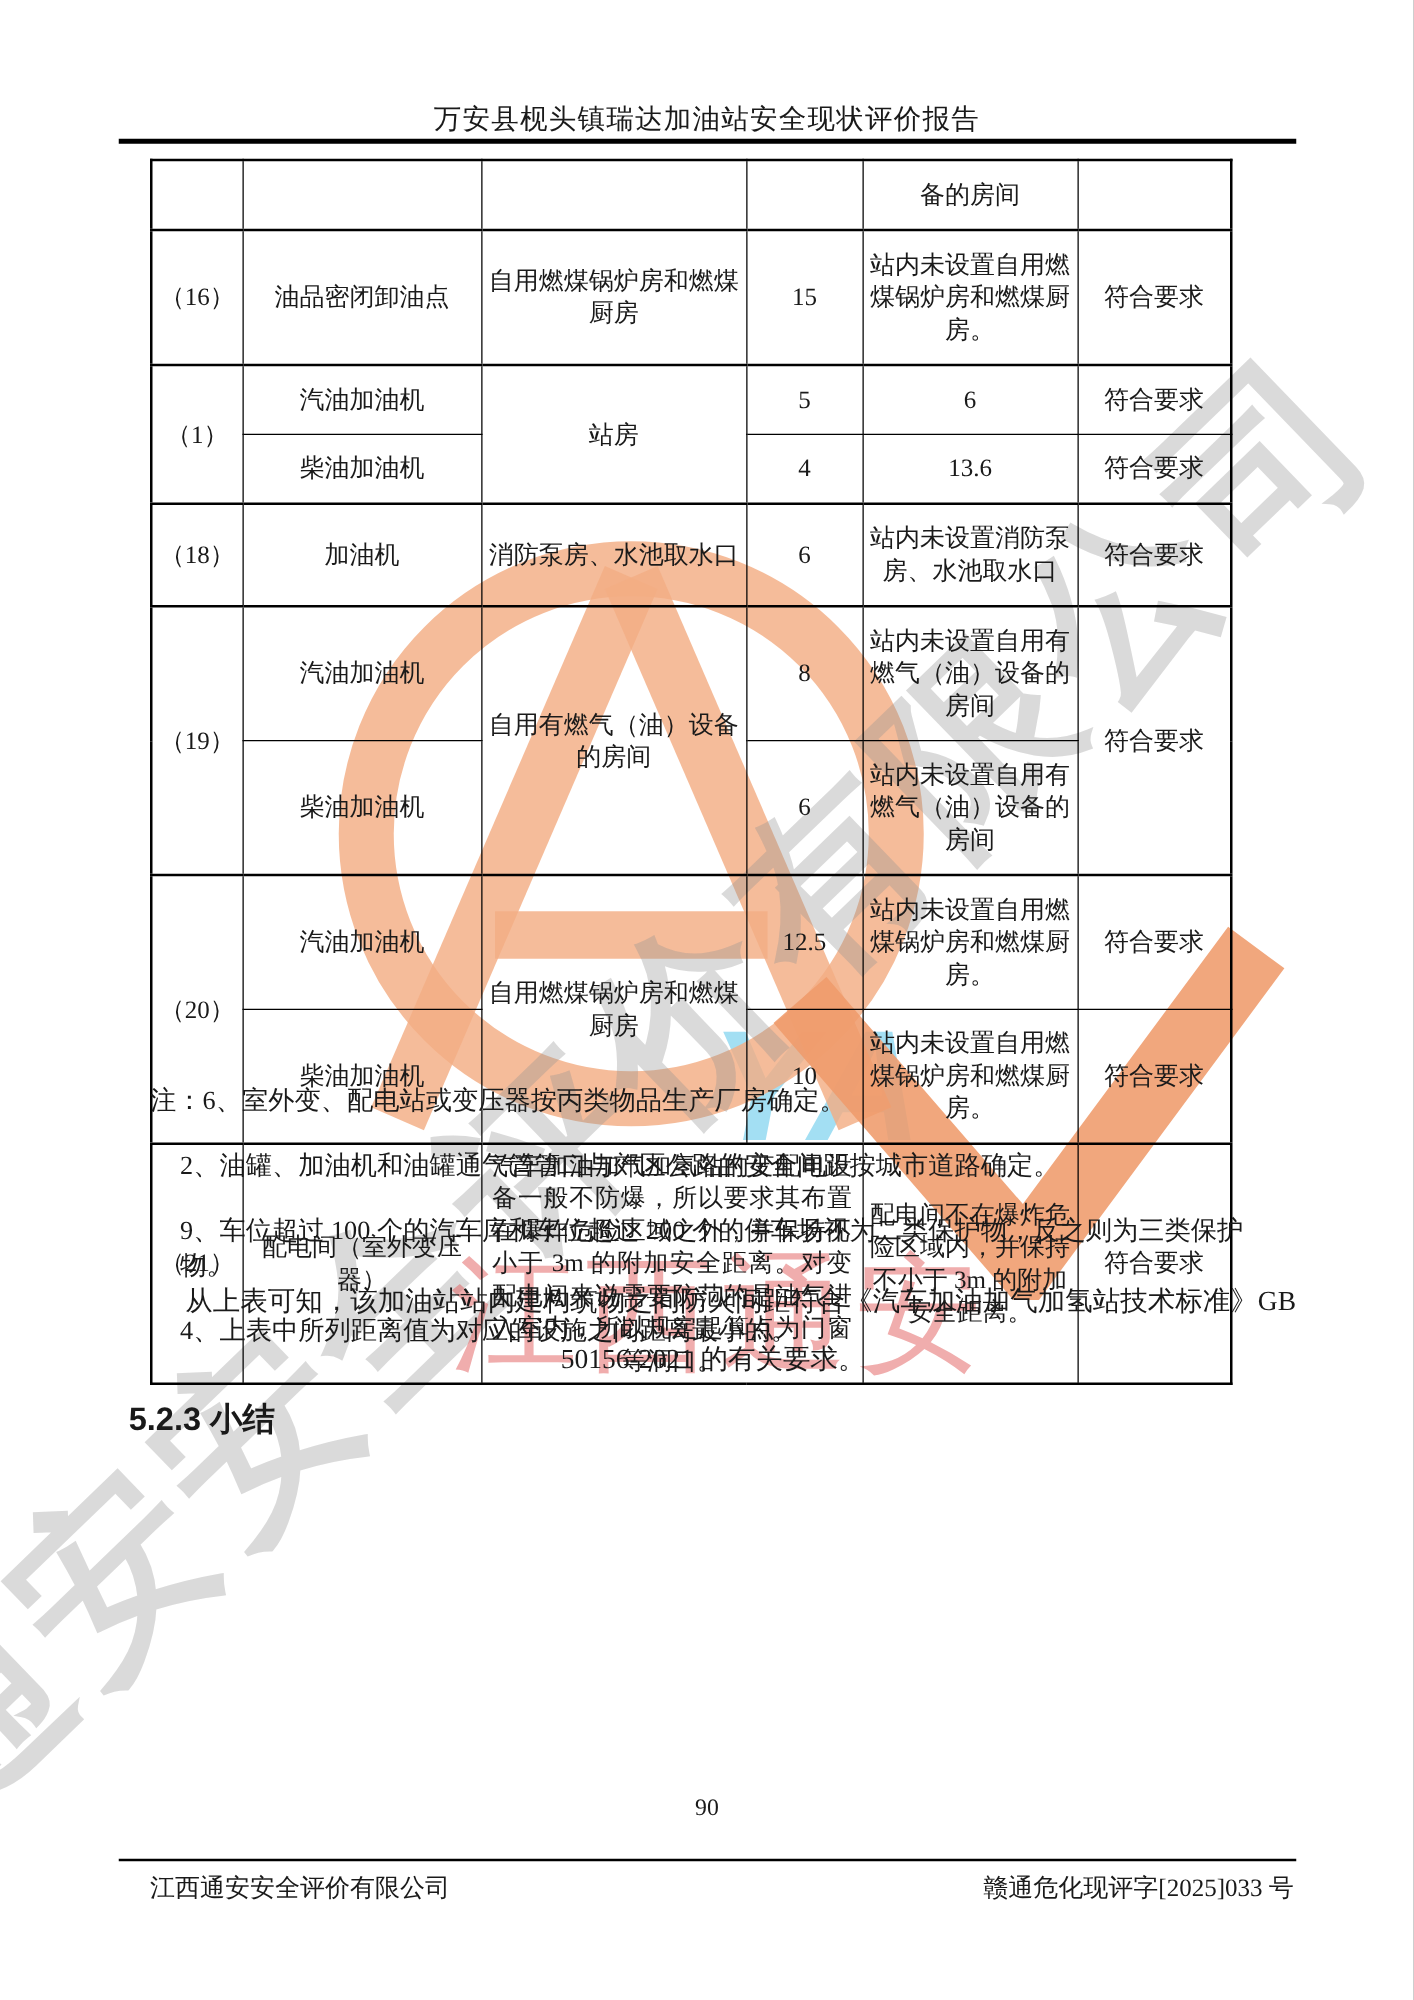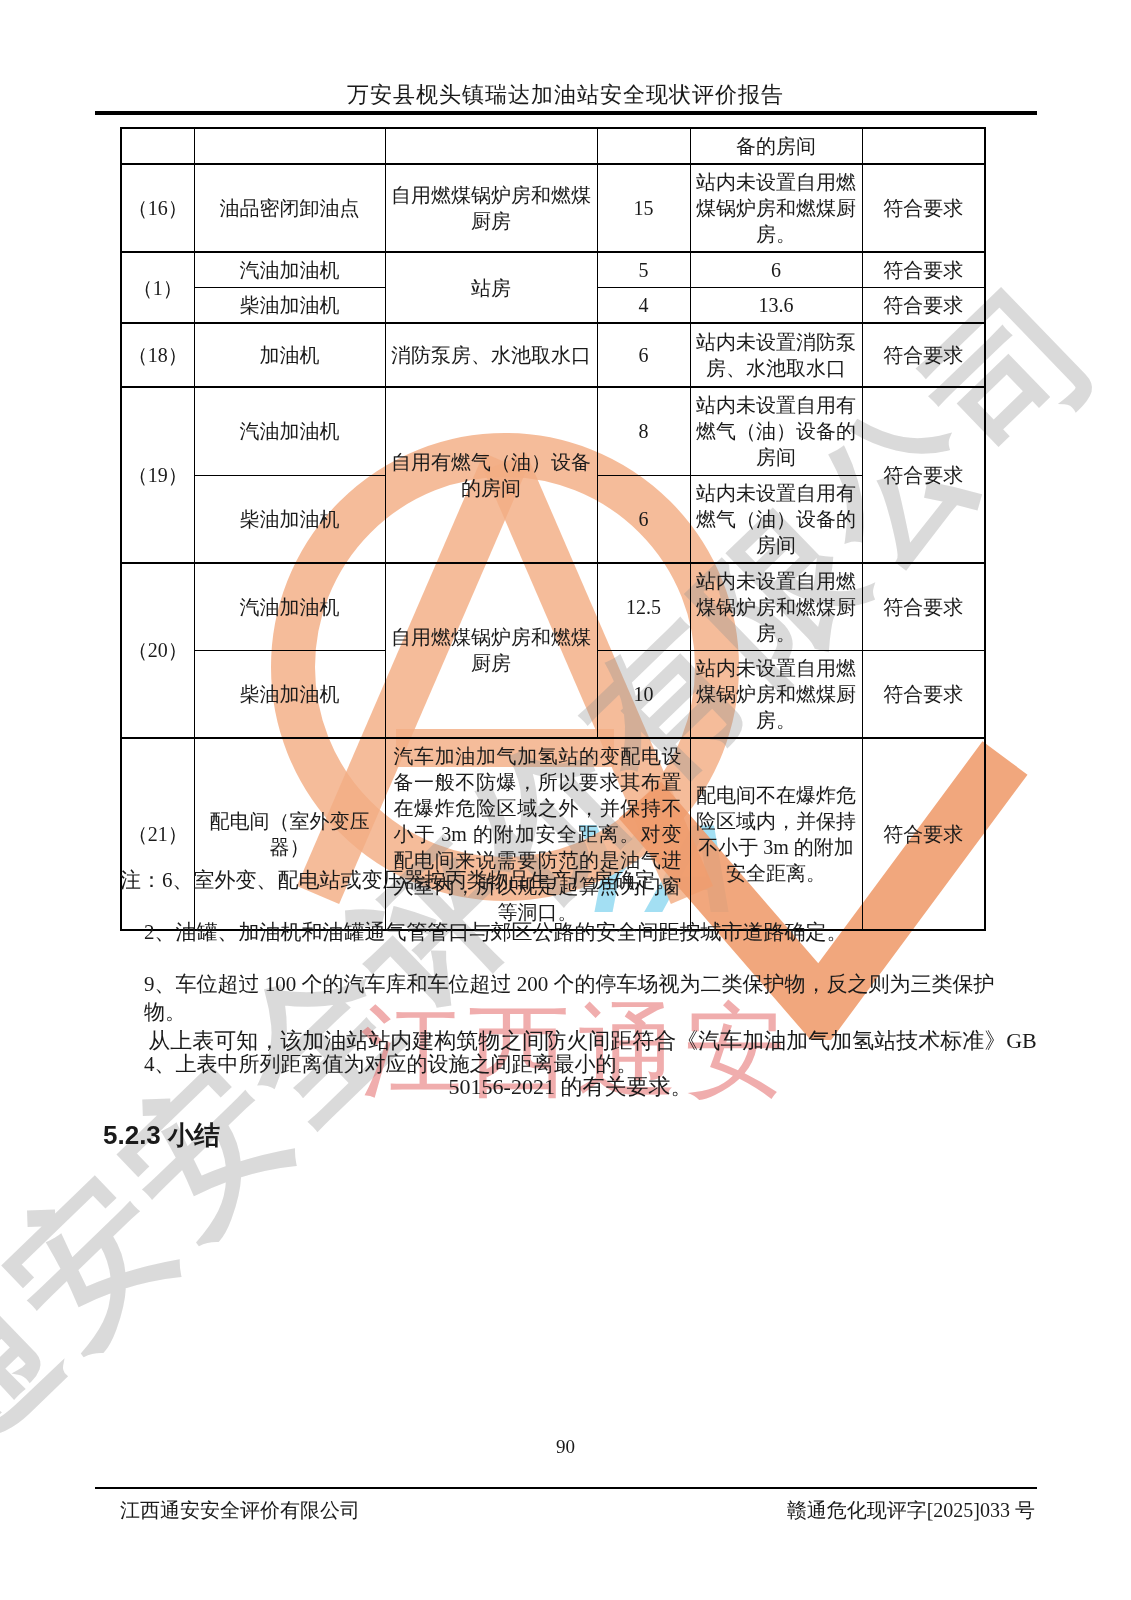--- a/index.html
+++ b/index.html
@@ -19,21 +19,21 @@
           font-size:102px;letter-spacing:6px;color:rgba(226,92,92,0.5);line-height:1;}
   
   .content{position:absolute;inset:0;z-index:1;}
   .doc-title{position:absolute;top:80px;left:0;width:100%;text-align:center;
              font-size:22px;letter-spacing:1px;}
   .head-rule{position:absolute;top:111px;left:95px;width:942px;height:4px;background:#000;}
   
   .tbl-wrap{position:absolute;top:127px;left:120px;}
   table{border-collapse:collapse;table-layout:fixed;width:864px;}
   td{border:1px solid #000;font-size:20px;line-height:1.3;text-align:center;
-     vertical-align:middle;padding:4px 4px;overflow:hidden;}
+     vertical-align:middle;padding:14px 4px;overflow:hidden;}
   tr.gs td{border-top:2px solid #000;}
   table{border:2px solid #000;}
   td.justify{text-align:justify;text-align-last:center;padding:4px 8px;}
   tr.rh32{height:32px} tr.rh77{height:75px} tr.rh25{height:23px} tr.rh78{height:64px}
   tr.rh90{height:88px} tr.rh60{height:58px} tr.rh82{height:80px} tr.rh72{height:70px}
   tr.rh178{height:176px}
   
   .notes{position:absolute;top:866px;left:120px;width:900px;font-size:21px;line-height:28px;}
   .note-line{margin-bottom:9px;}
   .note-line.indent{padding-left:24px;margin-top:24px;}

